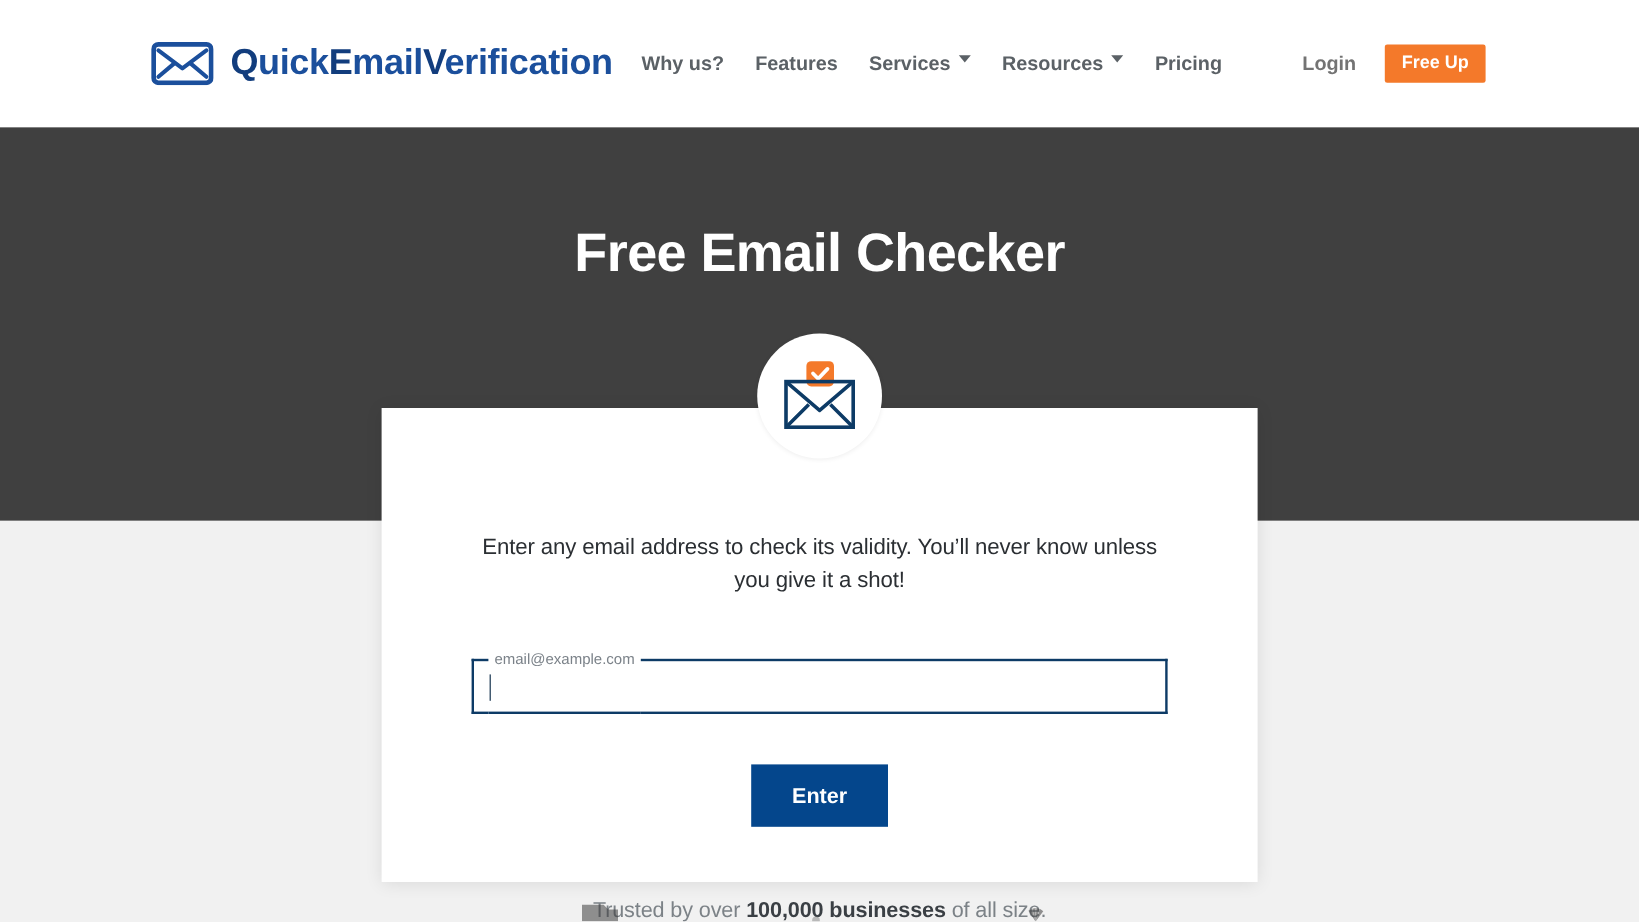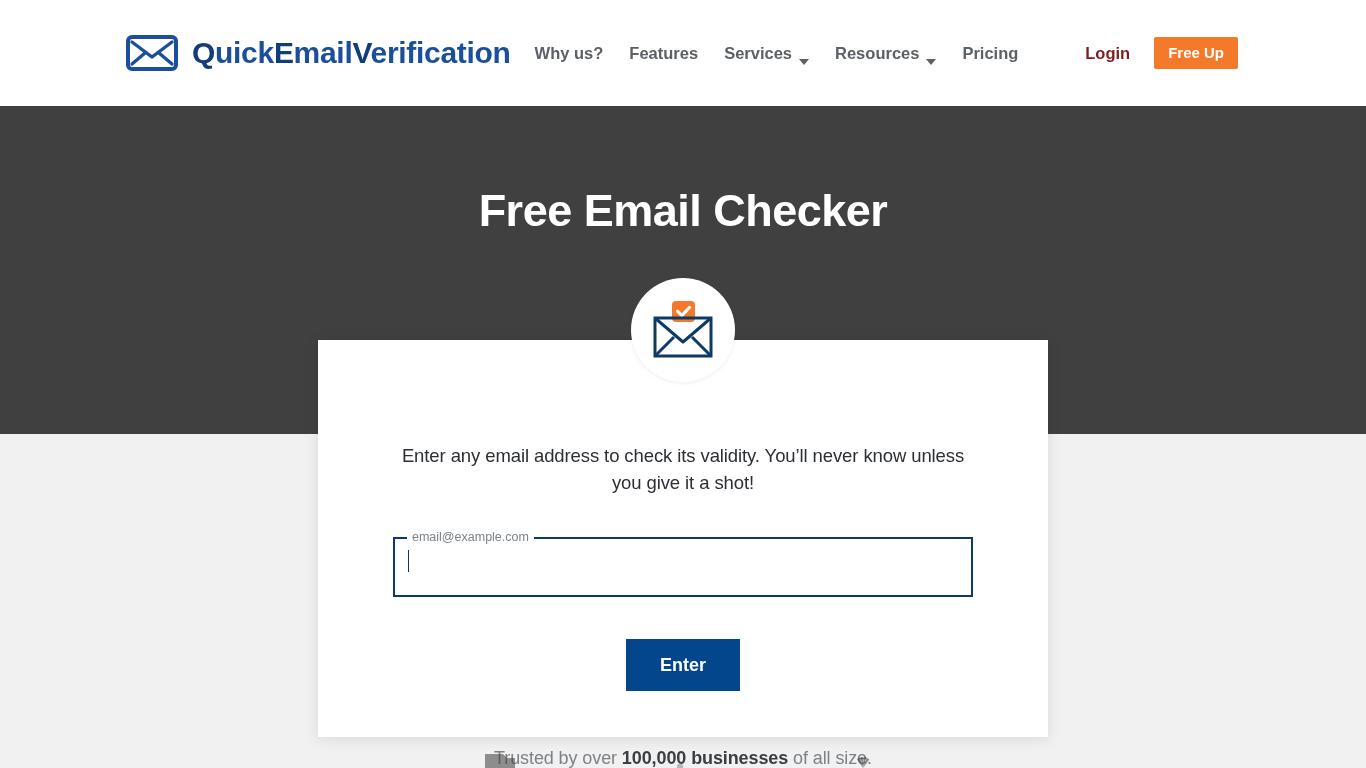--- a/index.html
+++ b/index.html
@@ -60,21 +60,21 @@
     margin-left: 24px;
   }
 
   .nav-link {
     font-size: 16.5px;
     font-weight: bold;
     color: #5b6166;
     text-decoration: none;
     white-space: nowrap;
     display: flex;
-    align-items: flex-end;
+    align-items: flex-start;
     gap: 7px;
     cursor: pointer;
   }
 
   .caret {
     width: 0; height: 0;
     border-left: 5px solid transparent;
     border-right: 5px solid transparent;
     border-top: 6px solid #5b6166;
     display: inline-block;
@@ -85,21 +85,21 @@
   .header-right {
     margin-left: auto;
     display: flex;
     align-items: center;
     gap: 24px;
   }
 
   .login-link {
     font-size: 16.5px;
     font-weight: bold;
-    color: #7f1d1d;
+    color: #737373;
     text-decoration: none;
     white-space: nowrap;
     cursor: pointer;
   }
 
   .signup-btn {
     background: #f4792a;
     color: #ffffff;
     font-size: 15px;
     font-weight: bold;
@@ -171,23 +171,23 @@
     font-size: 18.5px;
     line-height: 1.45;
     color: #2b2f33;
     max-width: 580px;
     margin: 17px auto;
     letter-spacing: -0.1px;
   }
 
   
   .field-wrap {
-    margin-top: 40px;
-    position: relative;
-    height: 60px;
+    margin-top: 52px;
+    position: relative;
+    height: 46px;
   }
 
   .field-box {
     position: absolute;
     inset: 0;
     display: flex;
     pointer-events: none;
   }
 
   .notch-lead {

